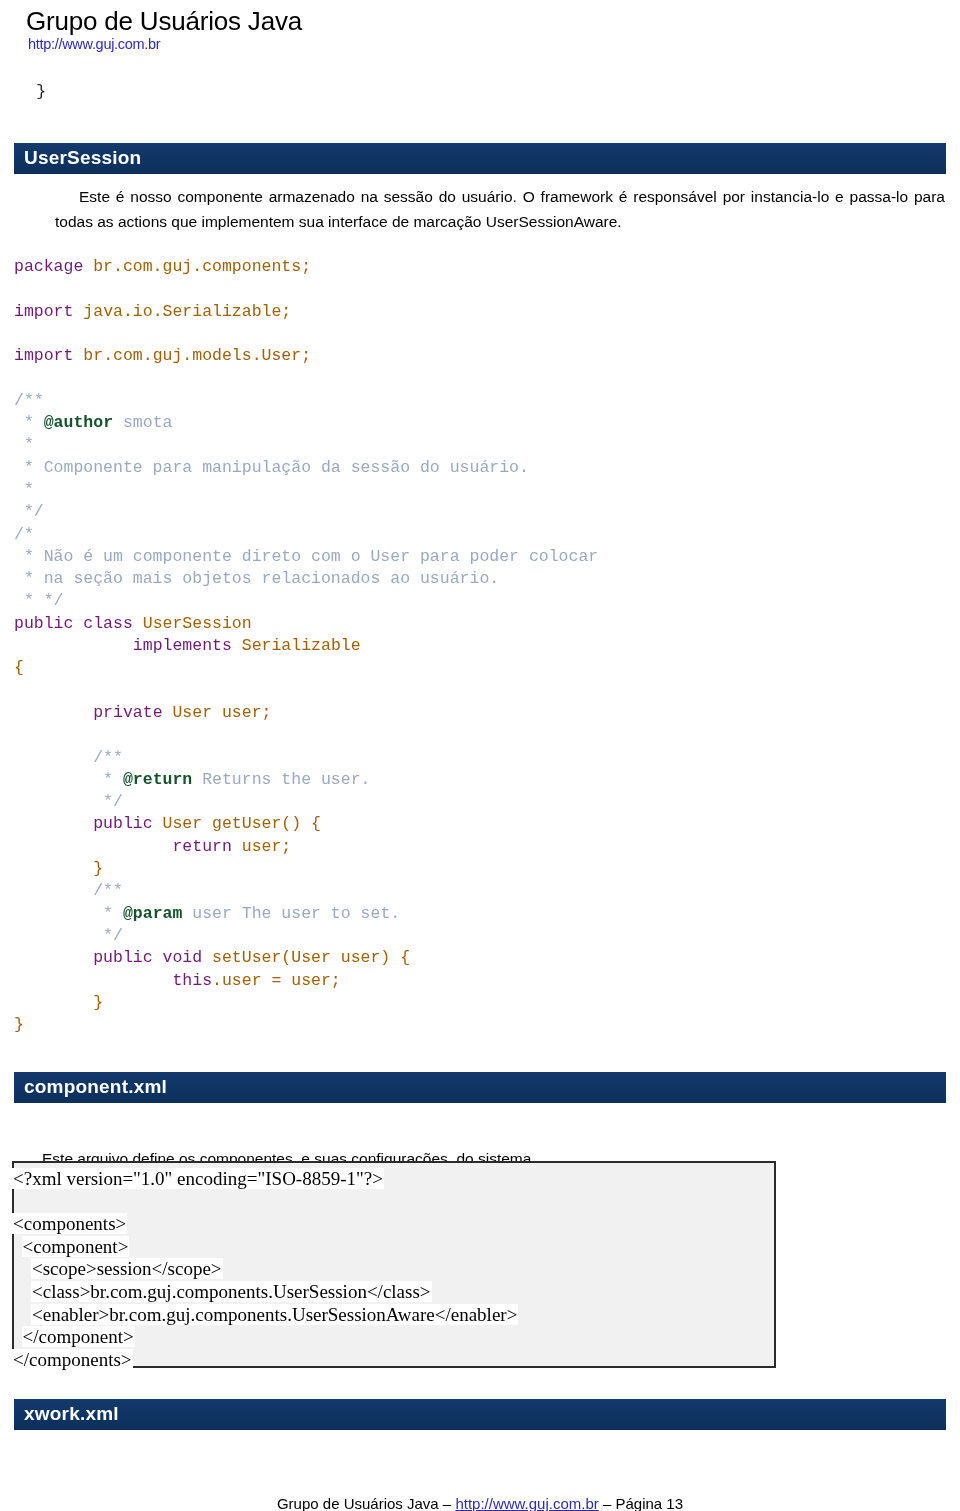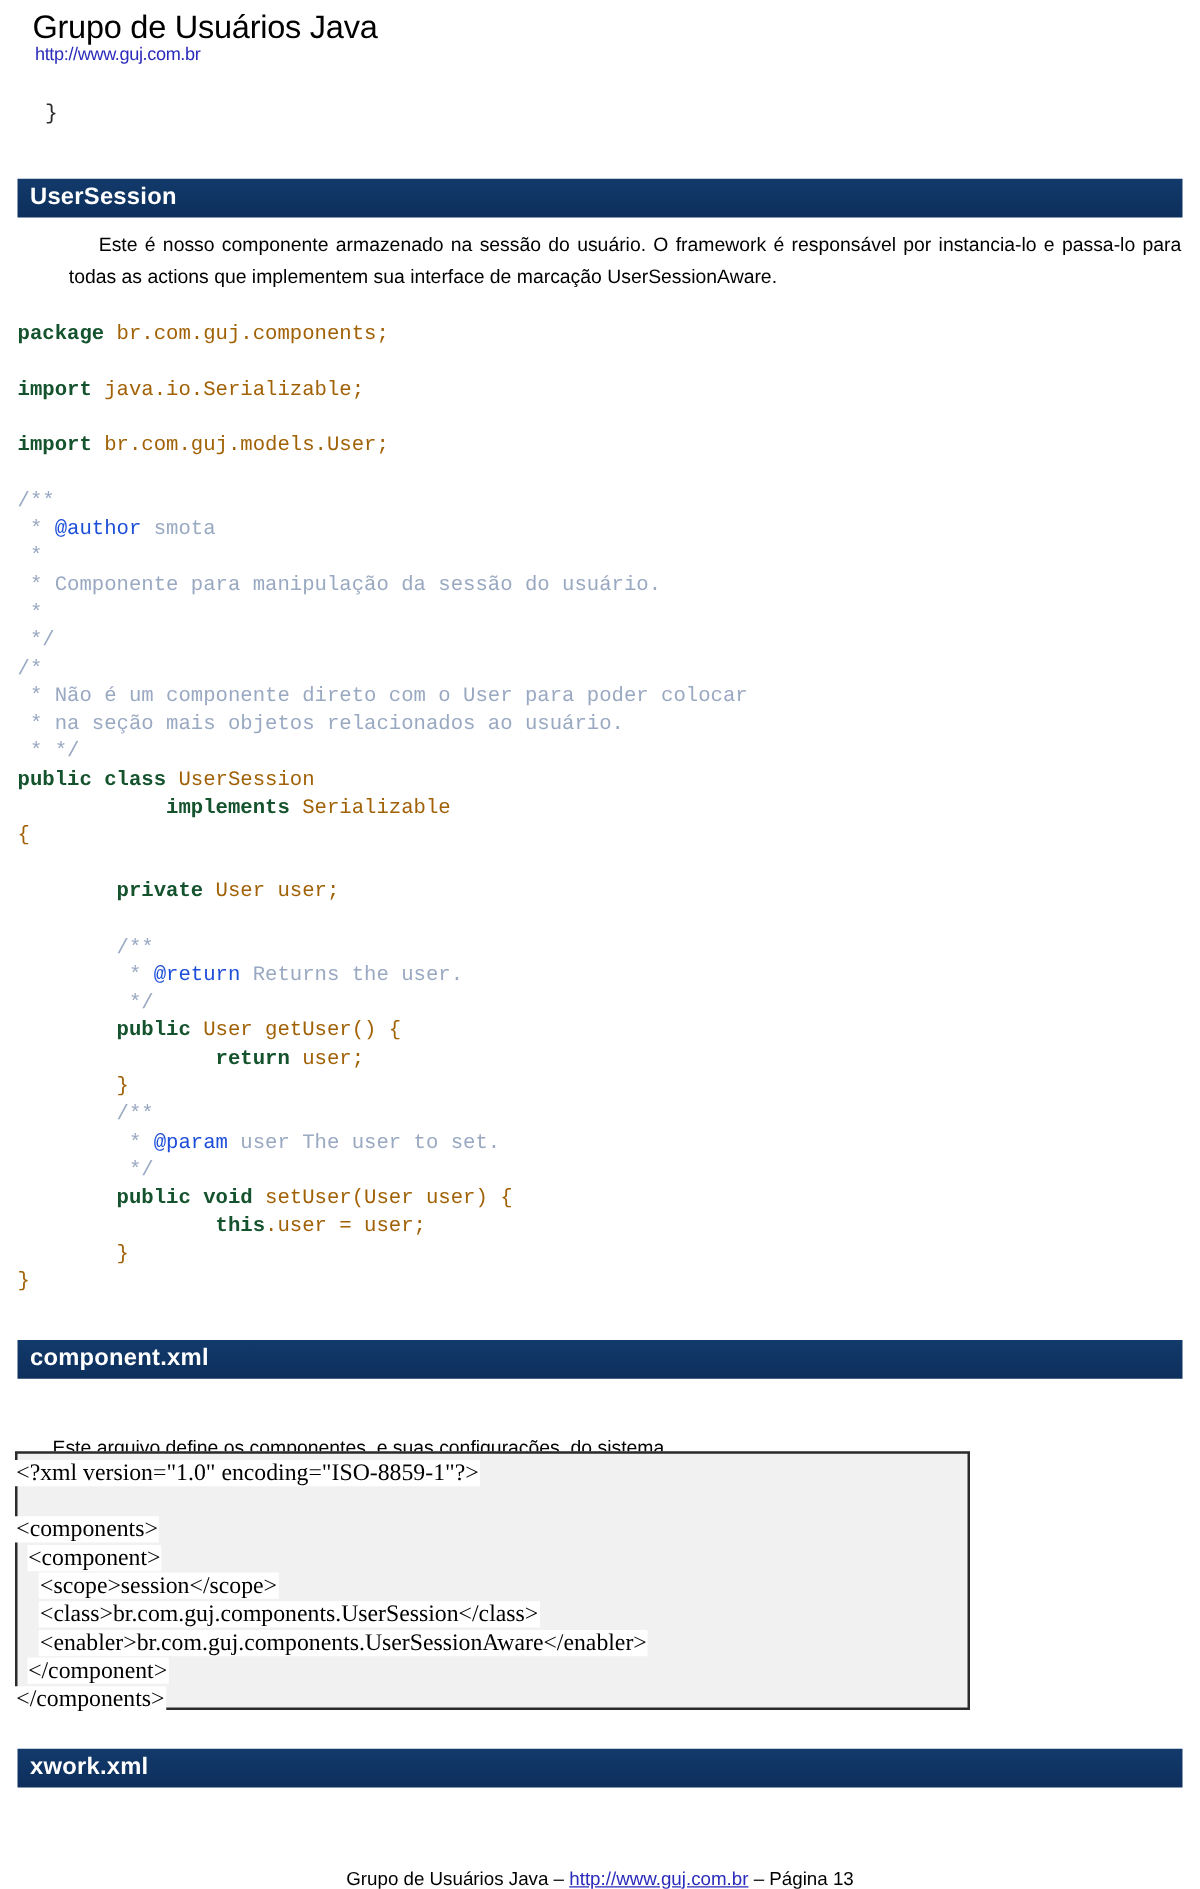--- a/index.html
+++ b/index.html
@@ -125,23 +125,23 @@
     left: 14px;
     top: 256px;
     width: 930px;
     font-family: "Liberation Mono", monospace;
     font-size: 16.5px;
     line-height: 22.3px;
     white-space: pre;
     color: #3c3c3c;
   }
   .code-block .ln { display: block; height: 22.3px; }
-  .kw   { color: #14532d; font-weight: bold; }
+  .kw   { color: #701a75; font-weight: normal; }
   .cmt  { color: #9aa9c2; }
-  .tag  { color: #1d4ed8; font-weight: normal; }
+  .tag  { color: #14532d; font-weight: bold; }
   .pln  { color: #a16207; }
   .blank{ display:block; height: 22.3px; }
 
   
   .xml-box {
     position: absolute;
     left: 12px;
     top: 1161px;
     width: 764px;
     height: 207px;

